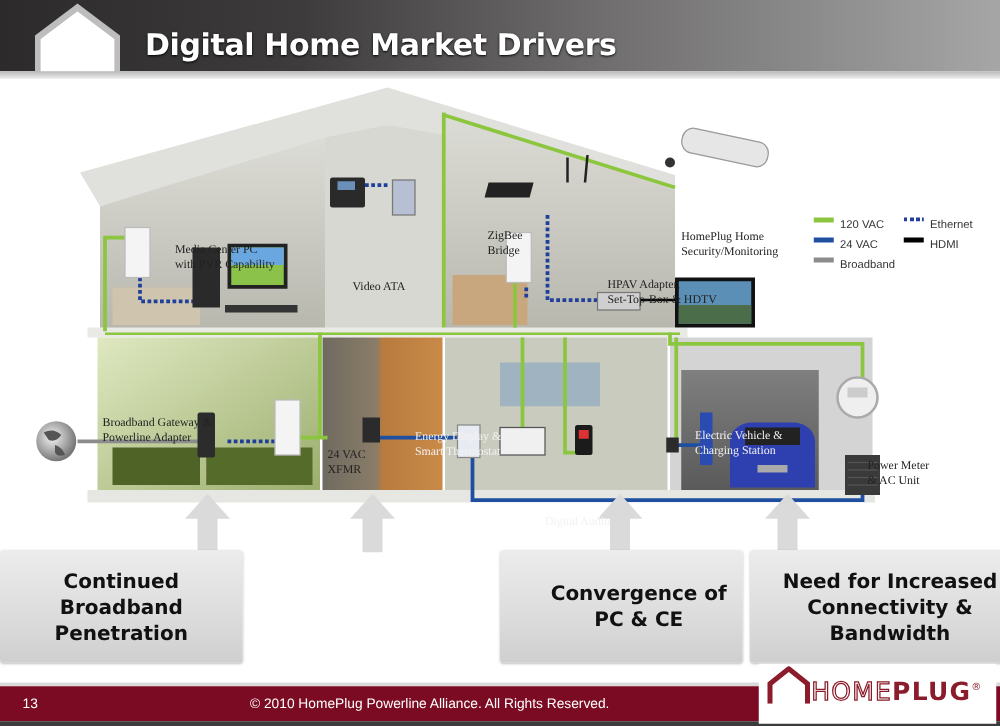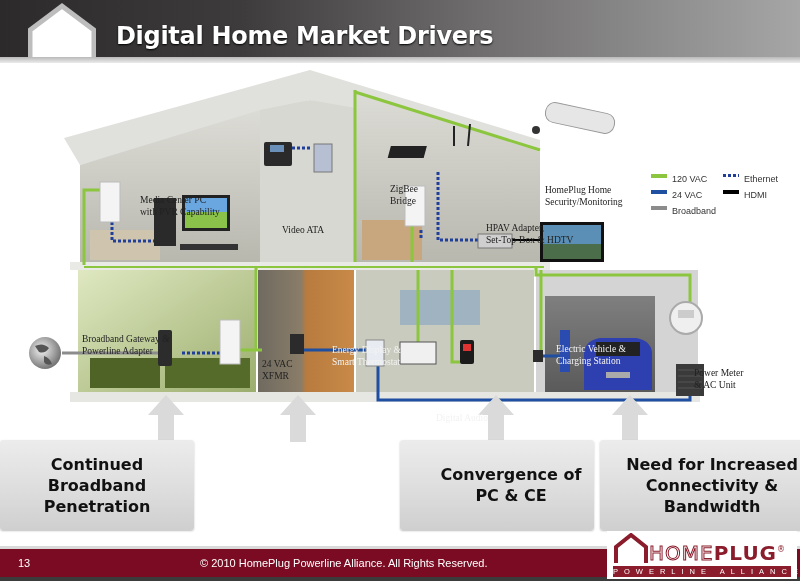--- a/index.html
+++ b/index.html
@@ -273,14 +273,13 @@
 <div class="copyright">© 2010 HomePlug Powerline Alliance. All Rights Reserved.</div>
 
 <div class="logo">
   <div style="position:absolute;left:0;top:0;width:190px;height:48px;background:#ffffff;"></div>
   <svg style="position:absolute;left:6px;top:2px;" width="36" height="30" viewBox="0 0 36 30">
     <path d="M3 30 L3 14 L18 2 L33 14 L33 30" fill="none" stroke="#8a1c2b" stroke-width="4"></path>
   </svg>
   <div style="position:absolute;left:42px;top:8px;font-family:'DejaVu Sans',sans-serif;font-size:20px;letter-spacing:1px;line-height:22px;white-space:nowrap;">
     <span style="color:#ffffff;-webkit-text-stroke:1px #8a1c2b;">HOME</span><span style="color:#8a1c2b;font-weight:bold;">PLUG</span><sup style="color:#8a1c2b;font-size:8px;">®</sup>
   </div>
-  <div style="position:absolute;left:6px;top:35px;width:178px;height:11px;background:#8a1c2b;color:#fff;font-size:7.5px;letter-spacing:6px;line-height:11px;text-align:center;white-space:nowrap;">POWERLINE ALLIANCE</div>
 </div>
 
 </body></html>

